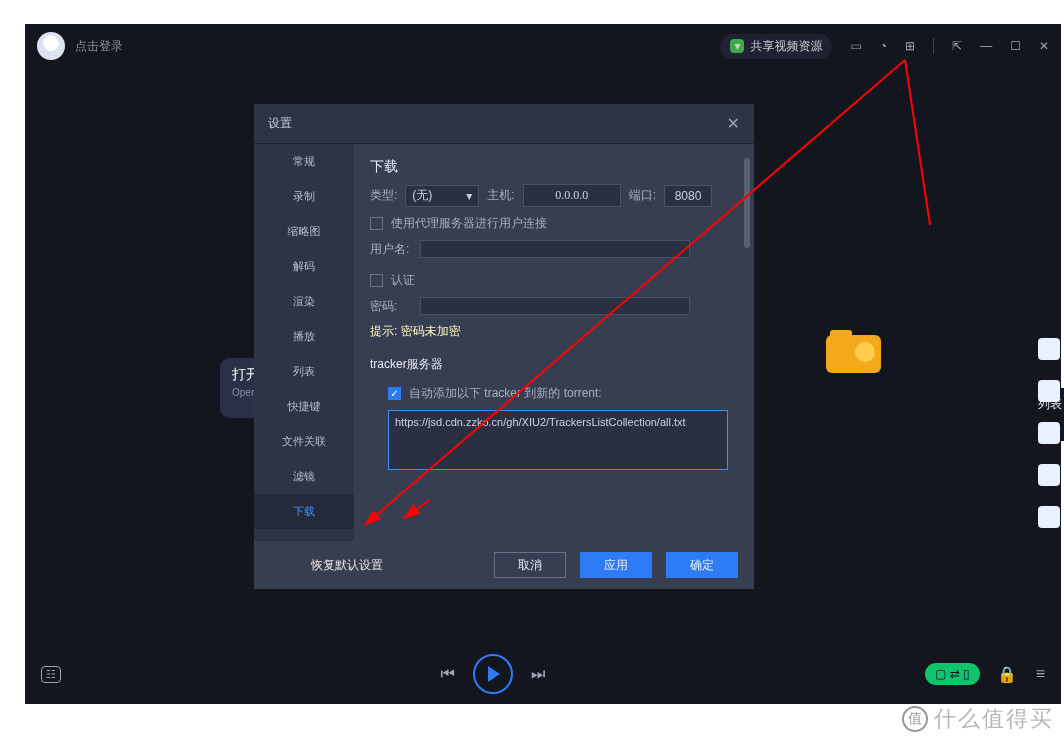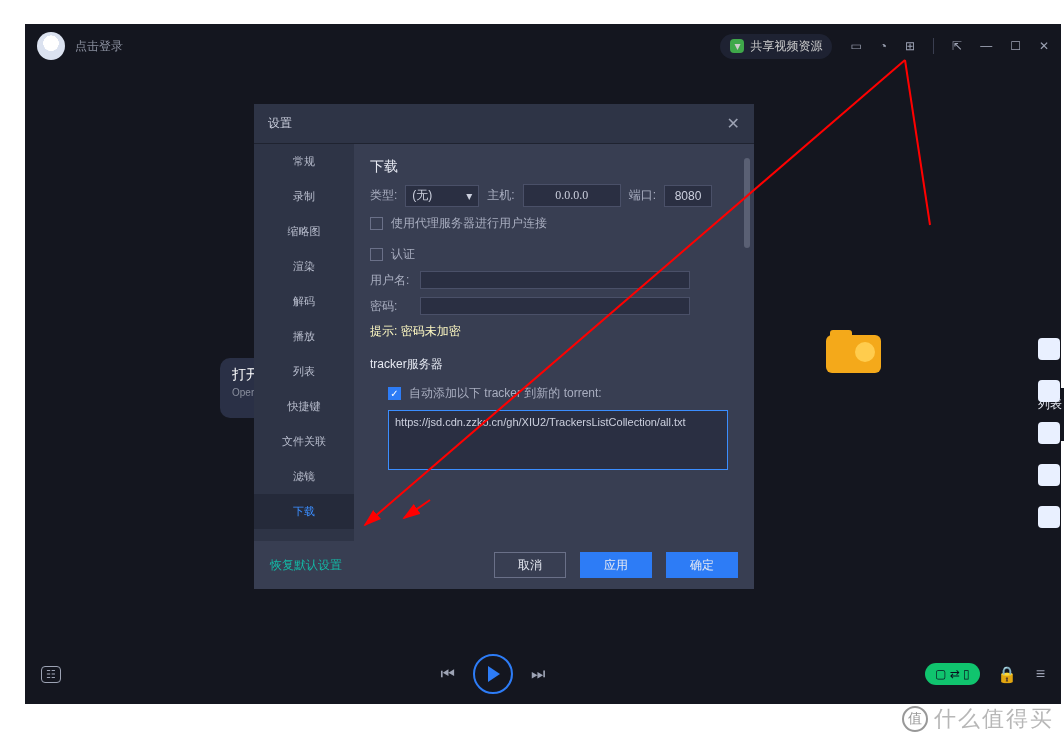--- a/index.html
+++ b/index.html
@@ -41,21 +41,21 @@
   .sect { font-size: 14px; color: #e6e9f2; margin-bottom: 8px; }
   .row { display: flex; align-items: center; gap: 8px; margin-bottom: 8px; color: #a9aec0; }
   .inp { background: #2a2f42; border: 1px solid #4a5068; color: #ccd0de; font-size: 12px; padding: 3px 6px; text-align: center; }
   .sel { width: 74px; height: 22px; display: inline-flex; align-items: center; justify-content: space-between; padding: 0 6px; }
   .cb { width: 13px; height: 13px; border: 1px solid #6a7088; display: inline-flex; align-items: center; justify-content: center; }
   .cb.checked { background: #2d7cf6; border-color: #2d7cf6; color: #fff; font-size: 10px; }
   .long { width: 270px; height: 18px; }
   .hint { color: #fef9c3; margin: 6px 0 16px 0; }
   .ta { width: 340px; height: 60px; border: 1px solid #3b8eff; background: #2a2f42; color: #ccd0de; font-size: 11px; padding: 4px 6px; resize: none; line-height: 1.4; margin-left: 18px; }
   .dlg-foot { height: 48px; display: flex; align-items: center; padding: 0 16px; gap: 14px; background: #383e52; }
-  .link { color: #14b8a6; }
+  .link { color: #e5e5e5; margin-left: 41px; }
   .btn { width: 72px; height: 26px; border: 1px solid #6a7088; background: transparent; color: #e6e9f2; font-size: 12px; }
   .btn.pri { background: #2d7cf6; border-color: #2d7cf6; }
   svg.arrow { position: absolute; pointer-events: none; }
   .wm { position: absolute; right: 10px; bottom: 4px; display: flex; align-items: center; gap: 6px; opacity: 0.6; }
   .wm .c { width: 26px; height: 26px; border-radius: 50%; border: 2px solid #555; display: flex; align-items: center; justify-content: center; font-size: 14px; color: #555; }
   .wm .t { font-family: STKaiti, KaiTi, serif; font-size: 22px; color: #888; letter-spacing: 2px; }
   .rpanel { position: absolute; right: 0; top: 330px; display:flex; flex-direction:column; gap:20px; padding:8px 4px; }
   .rbtn { width: 22px; height: 22px; background:#e9f0ff; border-radius:4px; }
 </style>
 </head>
@@ -118,22 +118,22 @@
 <div class="dialog">
   <div class="dlg-head">
     <span class="ttl">设置</span>
     <span class="x">✕</span>
   </div>
   <div class="dlg-body">
     <div class="dlg-nav">
       <div class="nav-item">常规</div>
       <div class="nav-item">录制</div>
       <div class="nav-item">缩略图</div>
+      <div class="nav-item">解码</div>
       <div class="nav-item">渲染</div>
-      <div class="nav-item">解码</div>
       <div class="nav-item">播放</div>
       <div class="nav-item">列表</div>
       <div class="nav-item">快捷键</div>
       <div class="nav-item">文件关联</div>
       <div class="nav-item">滤镜</div>
       <div class="nav-item active">下载</div>
     </div>
     <div class="dlg-content">
       <div class="scrollbar"></div>
       <div class="sect">下载</div>
@@ -145,27 +145,27 @@
           </span>
         <span>主机:</span>
         <input class="inp" style="width: 98px; font-family: Liberation Serif, serif;" value="0.0.0.0">
         <span>端口:</span>
         <input class="inp" style="width: 48px;" value="8080">
       </div>
       <div class="row">
         <span class="cb"></span>
         <span>使用代理服务器进行用户连接</span>
       </div>
+      <div class="row">
+        <span style="width:42px;">用户名:</span>
+        <input class="inp long" style="">
+      </div>
       <div class="row" style="margin-top:14px;">
         <span class="cb"></span>
         <span>认证</span>
-      </div>
-      <div class="row">
-        <span style="width:42px;">用户名:</span>
-        <input class="inp long" style="">
       </div>
       <div class="row">
         <span style="width:42px;">密码:</span>
         <input class="inp long" type="password" style="">
       </div>
       <div class="hint">提示: 密码未加密</div>
       <div style="color:#e6e9f2;margin-bottom:12px;">tracker服务器</div>
       <div class="row" style="margin-left:18px;">
         <span class="cb checked">✓</span>
         <span>自动添加以下 tracker 到新的 torrent:</span>

